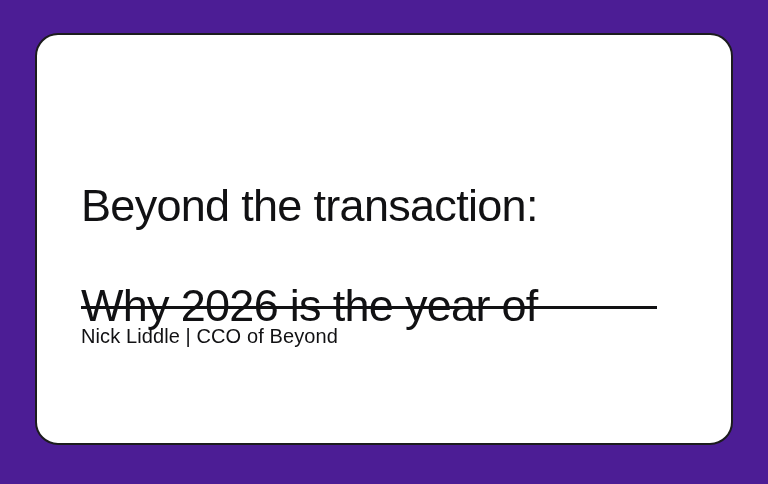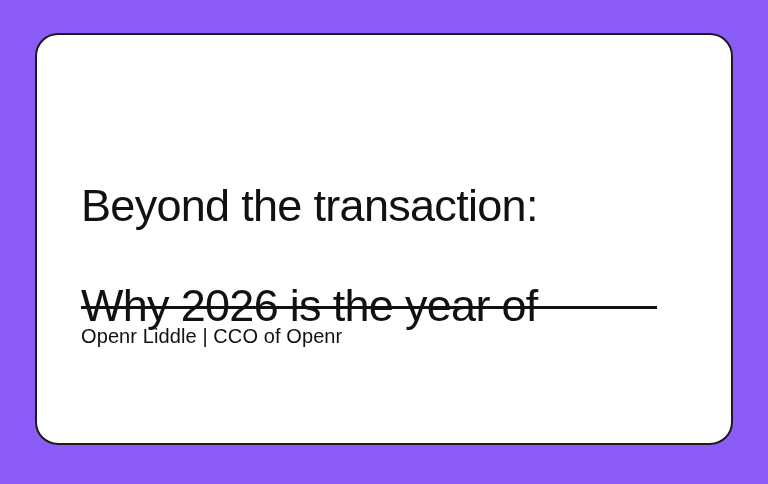--- a/index.html
+++ b/index.html
@@ -11,21 +11,21 @@
     height: 484px;
     overflow: hidden;
     font-family: "Liberation Sans", sans-serif;
     background: #7eb8bc;
   }
 
   #slide-root {
     position: relative;
     width: 768px;
     height: 484px;
-    background: #8b5cf6;
+    background: #4c1d95;
     box-sizing: border-box;
   }
 
   #slide-card {
     position: absolute;
     left: 35px;
     top: 33px;
     width: 698px;
     height: 412px;
     box-sizing: border-box;
@@ -99,18 +99,18 @@
   <div id="slide-card">
     <div id="card-content">
 
       <h1 id="slide-title">
         <span class="title-line">Beyond the transaction:</span>
         <span class="title-line">Why 2026 is the year of</span>
       </h1>
 
       <hr id="title-rule">
 
-      <p id="slide-subtitle">Openr Liddle | CCO of Openr</p>
+      <p id="slide-subtitle">Nick Liddle | CCO of Beyond</p>
 
     </div>
   </div>
 
 </div>
 
 </body></html>

